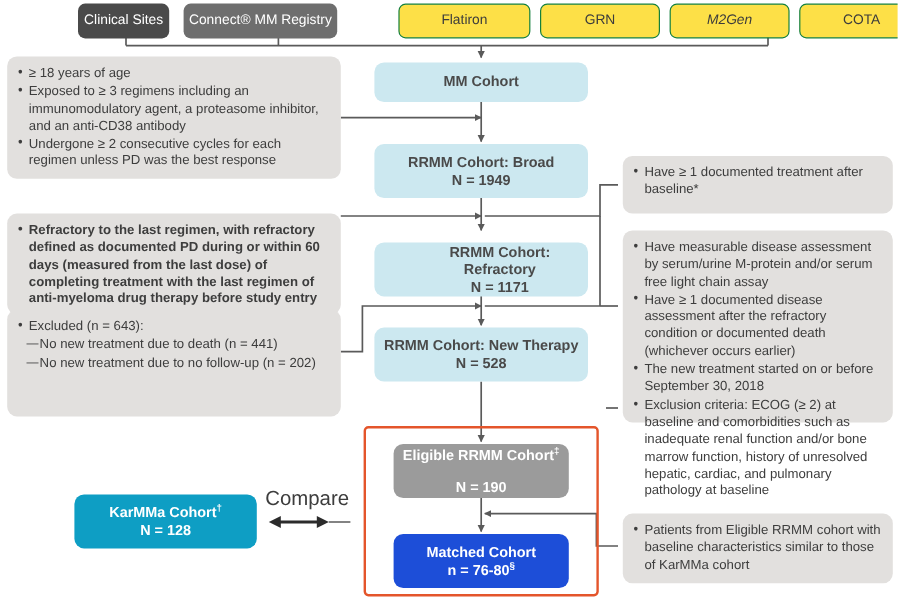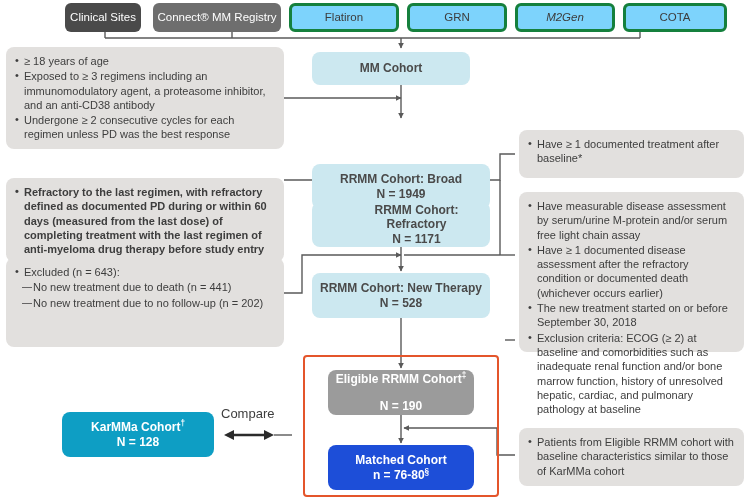--- a/index.html
+++ b/index.html
@@ -29,21 +29,21 @@
   
   .src {
     height: 29px;
     font-size: 11.5px;
     border-radius: 6px;
     padding: 0 6px;
     white-space: nowrap;
   }
   .src-dark   { background: #4a4a4a; color: #ffffff; }
   .src-mid    { background: #6e6e6e; color: #ffffff; }
-  .src-light  { background: #7dd3fc; color: #3c3c3c; border: 3px solid #15803d; }
+  .src-light  { background: #fde047; color: #3c3c3c; border: 1px solid #15803d; margin-left: 43px; }
 
   
   .cohort {
     background: #cce8f0;
     color: #4a4a4a;
     font-size: 12px;
     font-weight: bold;
     border-radius: 8px;
   }
   .cohort .ln2 { font-weight: bold; }
@@ -89,21 +89,21 @@
   #hl-frame {
     position: absolute;
     border: 2px solid #e4552b;
     border-radius: 4px;
     background: transparent;
   }
 
   
   #compare-label {
     position: absolute;
-    font-size: 13px;
+    font-size: 17px;
     color: #3d3d3d;
     white-space: nowrap;
   }
   sup { font-size: 0.68em; vertical-align: super; line-height: 0; }
 </style>
 </head>
 <body>
 
 <div id="canvas">
 
@@ -169,25 +169,25 @@
   <div class="node src src-light" style="left:407px; top:3px;  width:100px;">
     <span>GRN</span>
   </div>
   <div class="node src src-light" style="left:515px; top:3px;  width:100px;font-style:italic;">
     <span>M2Gen</span>
   </div>
   <div class="node src src-light" style="left:623px; top:3px;  width:104px;">
     <span>COTA</span>
   </div>
 
-  <div class="node cohort" style="left:312px; top:52px; width:158px; height:33px;">
+  <div class="node cohort" style="left:312px; top:52px; width:178px; height:33px;">
     <span>MM Cohort</span>
   </div>
 
-  <div class="node cohort" style="left:312px; top:120px; width:178px; height:45px;margin-top:44px;">
+  <div class="node cohort" style="left:312px; top:120px; width:178px; height:45px;">
     <span>RRMM Cohort: Broad</span>
     <span class="ln2">N = 1949</span>
   </div>
 
   <div class="node cohort" style="left:312px; top:202px; width:178px; height:45px;padding-left:31px;">
     <span>RRMM Cohort: Refractory</span>
     <span class="ln2">N = 1171</span>
   </div>
 
   <div class="node cohort" style="left:312px; top:273px; width:178px; height:45px;">

